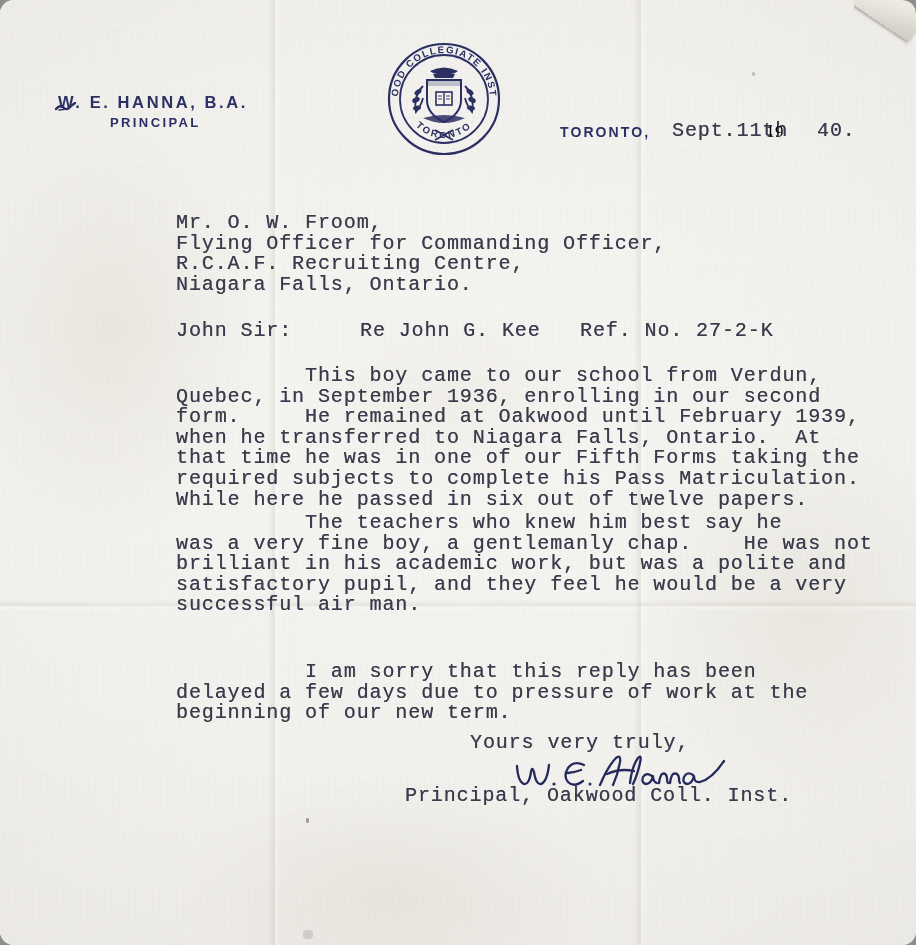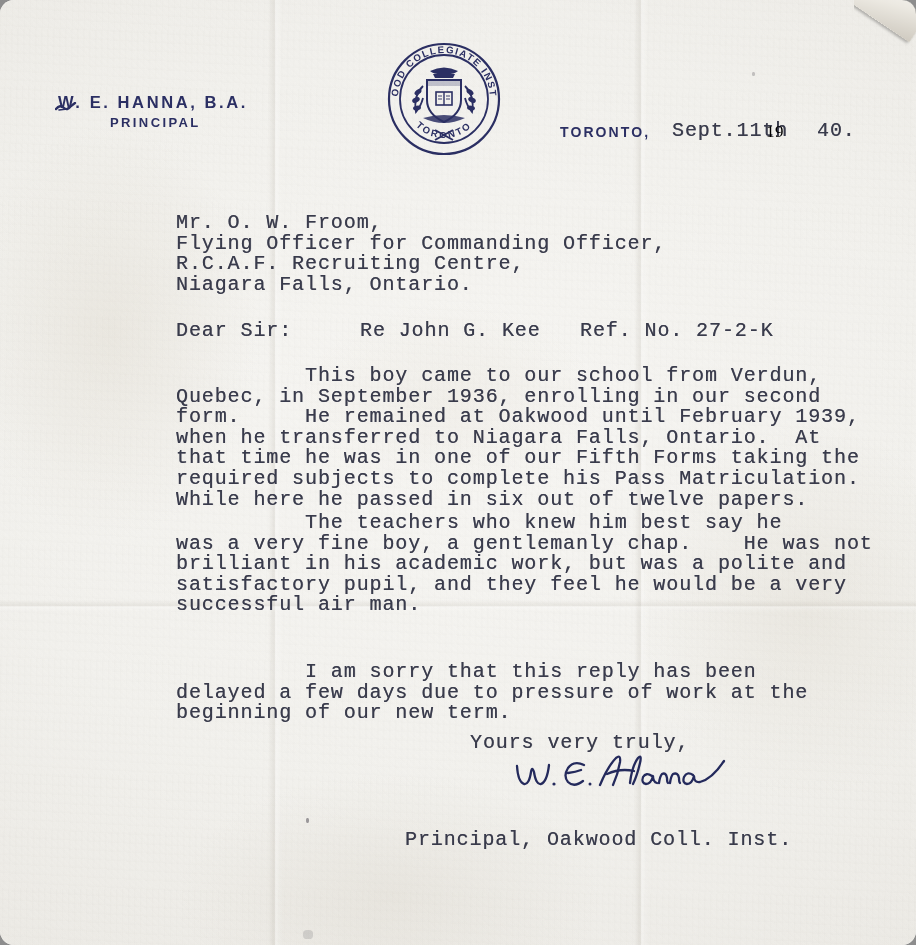--- a/index.html
+++ b/index.html
@@ -163,21 +163,21 @@
 
   
   #addressee { left: 176px; top: 213px; }
   #salutation { left: 176px; top: 321px; }
   #re-line { left: 360px; top: 321px; }
   #ref-line { left: 580px; top: 321px; }
   #para1 { left: 176px; top: 366px; }
   #para2 { left: 176px; top: 513px; }
   #para3 { left: 176px; top: 622px; margin-top: 40px; }
   #closing { left: 470px; top: 733px; }
-  #sig-title { left: 405px; top: 830px; }
+  #sig-title { left: 405px; top: 786px; }
 
   
   .signature {
     position: absolute;
     left: 512px; top: 752px;
     width: 222px; height: 48px;
   }
 
   
   .speck {
@@ -262,21 +262,21 @@
   <div class="city">TORONTO,</div>
   <div class="typed date-typed">Sept.11th</div>
   <div class="year-pre">19</div>
   <div class="typed year-typed">40.</div>
 
   <div class="typed" id="addressee">Mr. O. W. Froom,
 Flying Officer for Commanding Officer,
 R.C.A.F. Recruiting Centre,
 Niagara Falls, Ontario.</div>
 
-  <div class="typed" id="salutation">Dear Sir:</div>
+  <div class="typed" id="salutation">John Sir:</div>
   <div class="typed" id="re-line">Re John G. Kee</div>
   <div class="typed" id="ref-line">Ref. No. 27-2-K</div>
 
   <div class="typed" id="para1">          This boy came to our school from Verdun,
 Quebec, in September 1936, enrolling in our second
 form.     He remained at Oakwood until February 1939,
 when he transferred to Niagara Falls, Ontario.  At
 that time he was in one of our Fifth Forms taking the
 required subjects to complete his Pass Matriculation.
 While here he passed in six out of twelve papers.</div>

